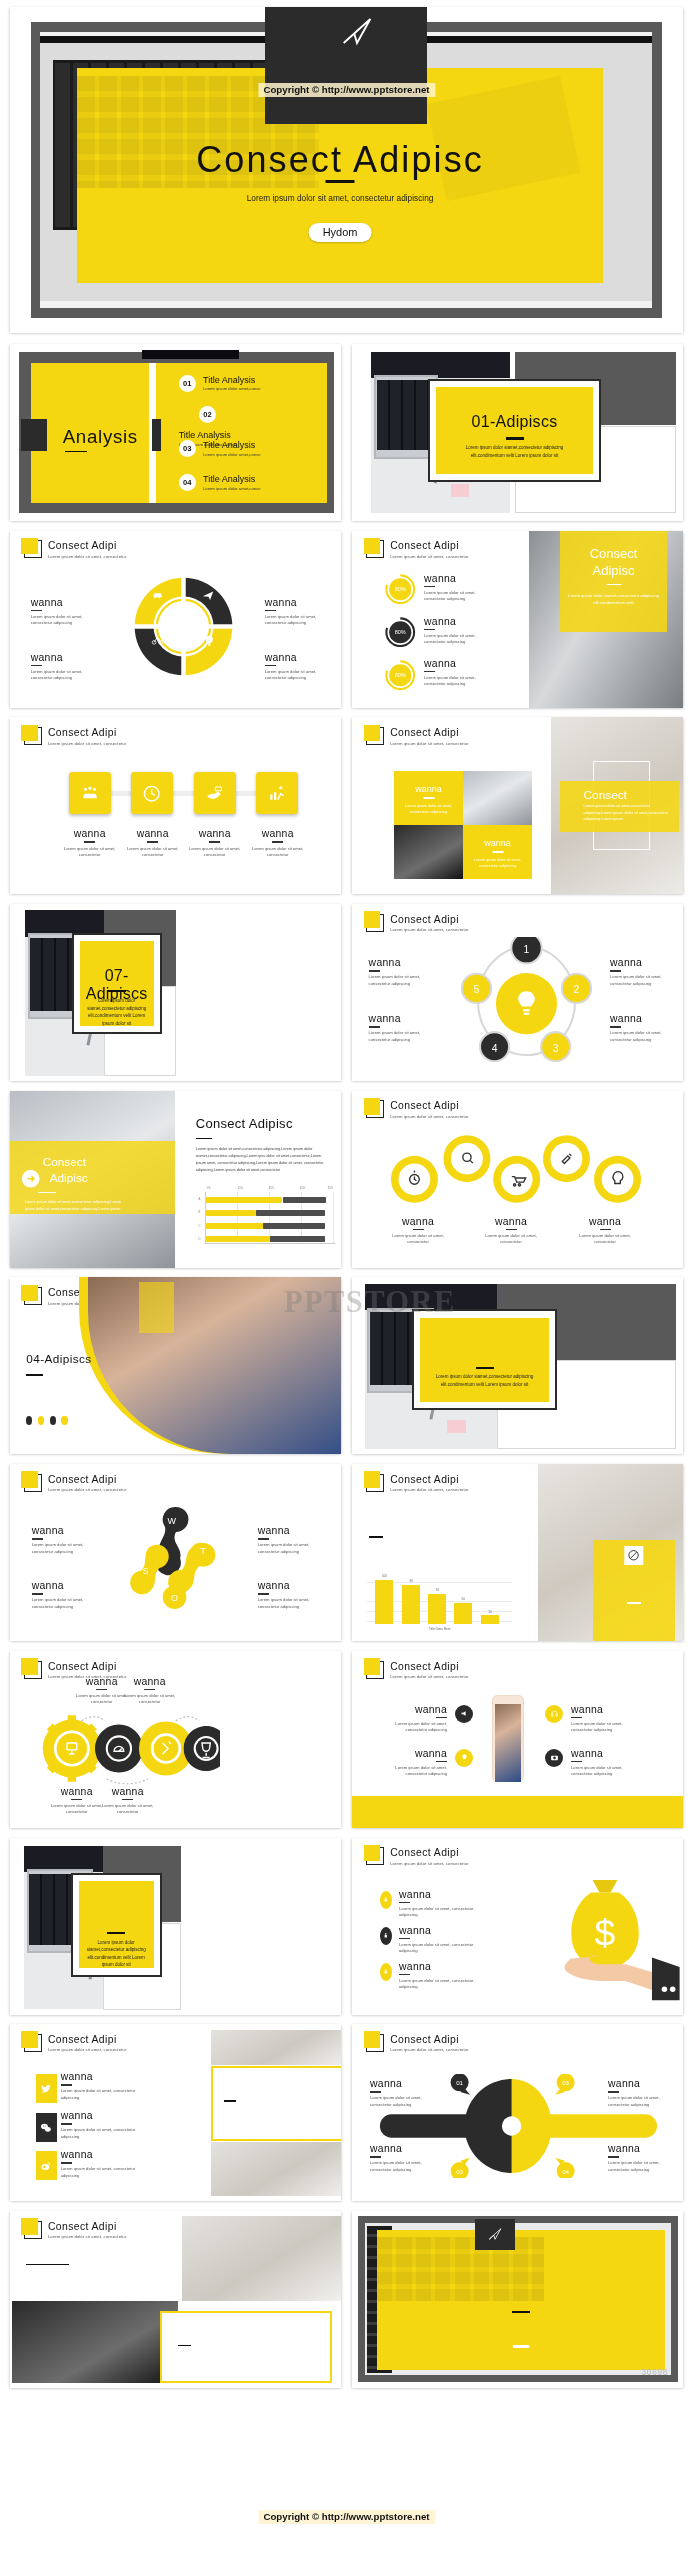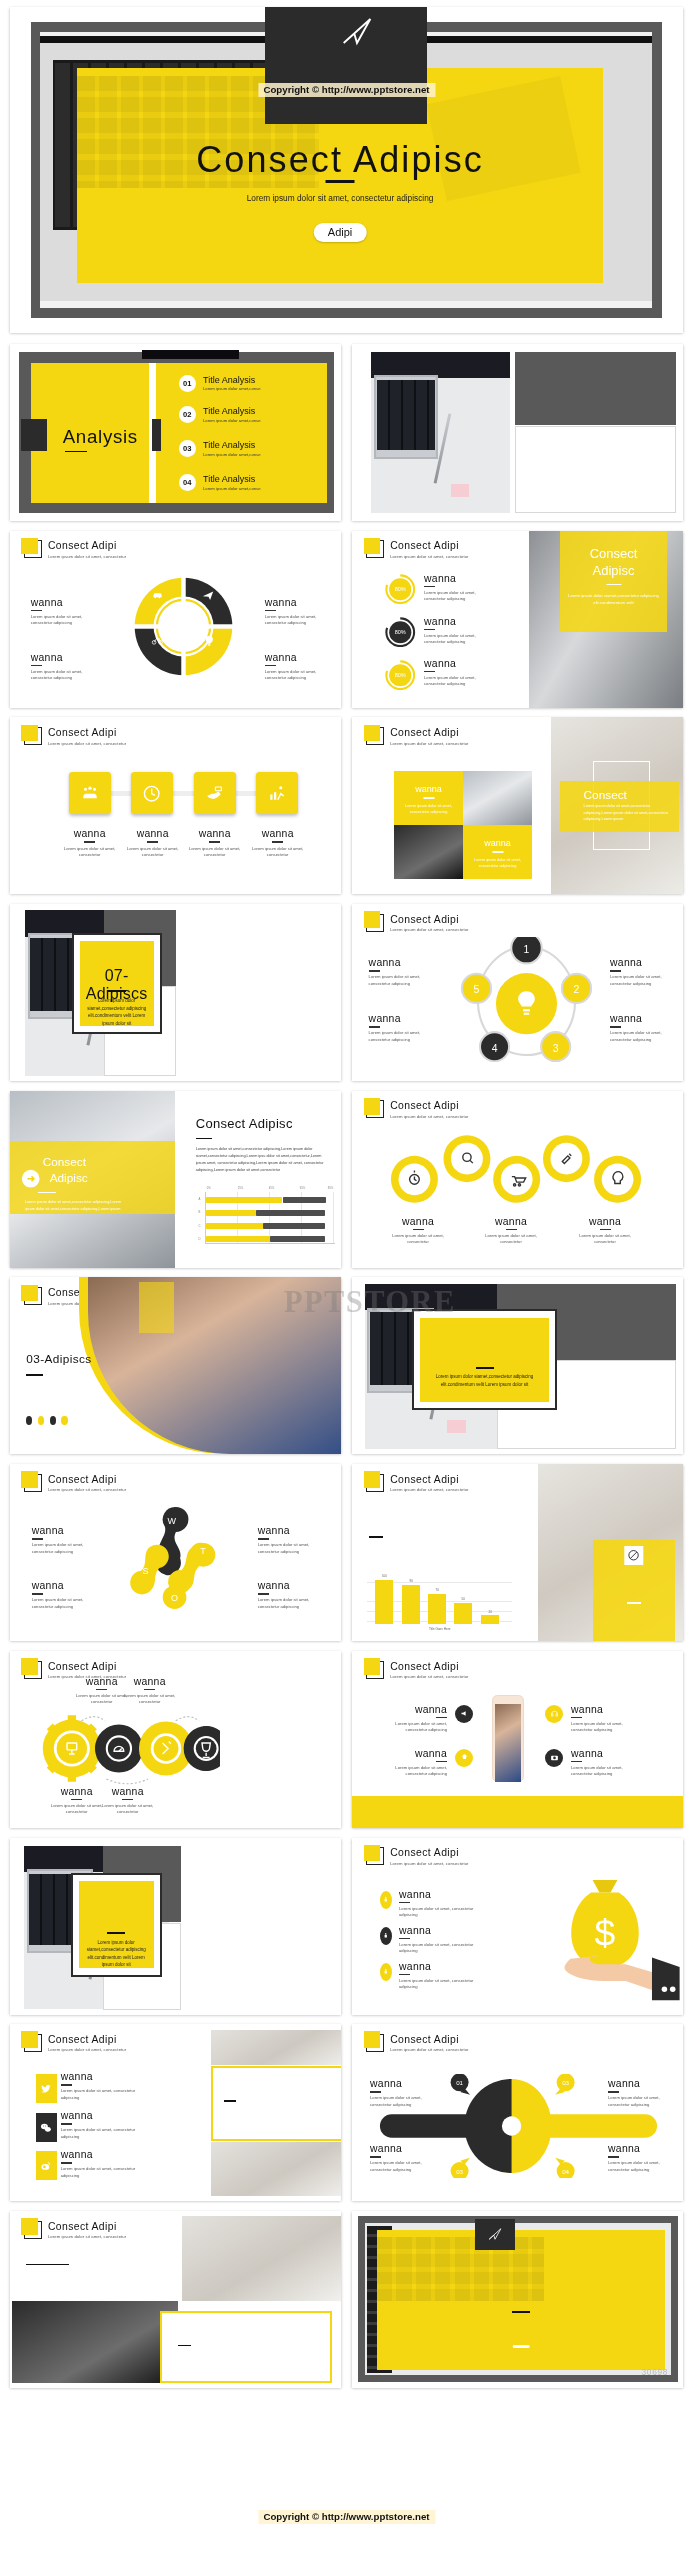--- a/index.html
+++ b/index.html
@@ -129,21 +129,21 @@
       <div class="hero-screen">
         <div class="hero-kb">
           <div class="kbkeys"></div>
         </div>
         <div class="hero-yellow">
           <div class="hero-title">Consect  Adipisc</div>
           <div class="hero-rule"></div>
           <div class="hero-sub">
             <div>Lorem ipsum dolor sit amet, consectetur adipiscing</div>
           </div>
-          <div class="hero-badge">Adipi</div>
+          <div class="hero-badge">Hydom</div>
         </div>
       </div>
     </div>
     <div class="dark-tab">
       <svg class="plane" viewBox="0 0 24 24">
         <path d="M2 21 L22 3 L12 21 L10 14 Z" fill="none" stroke="#fff" stroke-width="1.4"></path>
       </svg>
     </div>
   </div>
 
@@ -159,21 +159,21 @@
       <div style="position:absolute;left:53px;top:82px;font-size:18.7px;color:#111;letter-spacing:0.7px;">Analysis</div>
       <div style="position:absolute;left:55px;top:107px;width:22px;height:1.4px;background:#111;"></div>
 
       <div style="position:absolute;left:169px;top:30.5px;display:flex;align-items:center;gap:7px;">
         <div class="circ" style="position:static;width:17.3px;height:17.3px;background:#fff;font-size:7.6px;color:#111;font-weight:600;">01</div>
         <div>
             <div style="font-size:9px;color:#111;">Title Analysis</div>
         <div style="font-size:4.2px;color:#3a3a3a;margin-top:1.4px;">Lorem ipsum dolor amet,conse</div>
           </div>
       </div>
-      <div style="position:absolute;left:169px;top:62px;display:flex;align-items:center;gap:7px;">
+      <div style="position:absolute;left:169px;top:62px;display:flex;align-items:center;gap:7px;flex-direction:column;">
         <div class="circ" style="position:static;width:17.3px;height:17.3px;background:#fff;font-size:7.6px;color:#111;font-weight:600;">02</div>
         <div>
             <div style="font-size:9px;color:#111;">Title Analysis</div>
         <div style="font-size:4.2px;color:#3a3a3a;margin-top:1.4px;">Lorem ipsum dolor amet,conse</div>
           </div>
       </div>
       <div style="position:absolute;left:169px;top:96px;display:flex;align-items:center;gap:7px;">
         <div class="circ" style="position:static;width:17.3px;height:17.3px;background:#fff;font-size:7.6px;color:#111;font-weight:600;">03</div>
         <div>
             <div style="font-size:9px;color:#111;">Title Analysis</div>
@@ -189,20 +189,30 @@
       </div>
     </div>
 
     <div class="card">
       <div class="photo kbphoto" style="left:19.4px;top:8.3px;width:139px;height:161px;">
         <div class="pen"></div>
           <div class="pink"></div>
       </div>
       <div class="graybox" style="left:163px;top:8.3px;width:161px;height:73px;"></div>
       <div class="whitebox" style="left:163px;top:82px;width:161px;height:87px;"></div>
+      <div class="sectbox" style="left:76px;top:35px;width:173px;height:103px;">
+        <div class="sectyel">
+          <div class="sect-t">01-Adipiscs</div>
+          <div class="sect-r"></div>
+          <div class="sect-s">
+            <div>Lorem ipsum dolor siamet,consectetur adipiscing</div>
+            <div>elit.condimentum velit Lorem ipsum dolor sit</div>
+          </div>
+        </div>
+      </div>
     </div>
   </div>
 
   <div class="row">
     <div class="card">
       <div class="sl-head">
         <div class="sl-mark"></div>
         <div>
             <div class="sl-h1">Consect  Adipi</div>
         <div class="sl-h2">Lorem ipsum dolor sit amet, consectetur</div>
@@ -565,21 +575,21 @@
       <div class="sl-head">
         <div class="sl-mark"></div>
         <div>
             <div class="sl-h1">Consect  Adipi</div>
         <div class="sl-h2">Lorem ipsum dolor sit amet, consectetur</div>
           </div>
       </div>
       <div style="position:absolute;left:69px;top:0;width:277px;height:177px;background:#f5d711;border-radius:0 0 0 145px;"></div>
       <div class="photo ph-girl" style="left:78px;top:0;width:269px;height:177px;border-radius:0 0 0 142px;"></div>
       <div style="position:absolute;left:129px;top:4.2px;width:35px;height:51px;background:rgba(245,215,17,.6);"></div>
-      <div style="position:absolute;left:16.6px;top:75px;font-size:11.8px;color:#111;letter-spacing:0.4px;">03-Adipiscs</div>
+      <div style="position:absolute;left:16.6px;top:75px;font-size:11.8px;color:#111;letter-spacing:0.4px;">04-Adipiscs</div>
       <div style="position:absolute;left:16.6px;top:97px;width:16.6px;height:1.4px;background:#111;"></div>
       <div style="position:absolute;left:16.6px;top:105px;width:69px;font-size:3.5px;line-height:1.9;color:#444;"></div>
       <div style="position:absolute;left:16.6px;top:139px;display:flex;gap:5.5px;">
         <span style="width:6.2px;height:8.3px;border-radius:50%;background:#2b2b2b;display:block;"></span>
         <span style="width:6.2px;height:8.3px;border-radius:50%;background:#f5d711;display:block;"></span>
         <span style="width:6.2px;height:8.3px;border-radius:50%;background:#2b2b2b;display:block;"></span>
         <span style="width:6.2px;height:8.3px;border-radius:50%;background:#f5d711;display:block;"></span>
       </div>
     </div>
 

